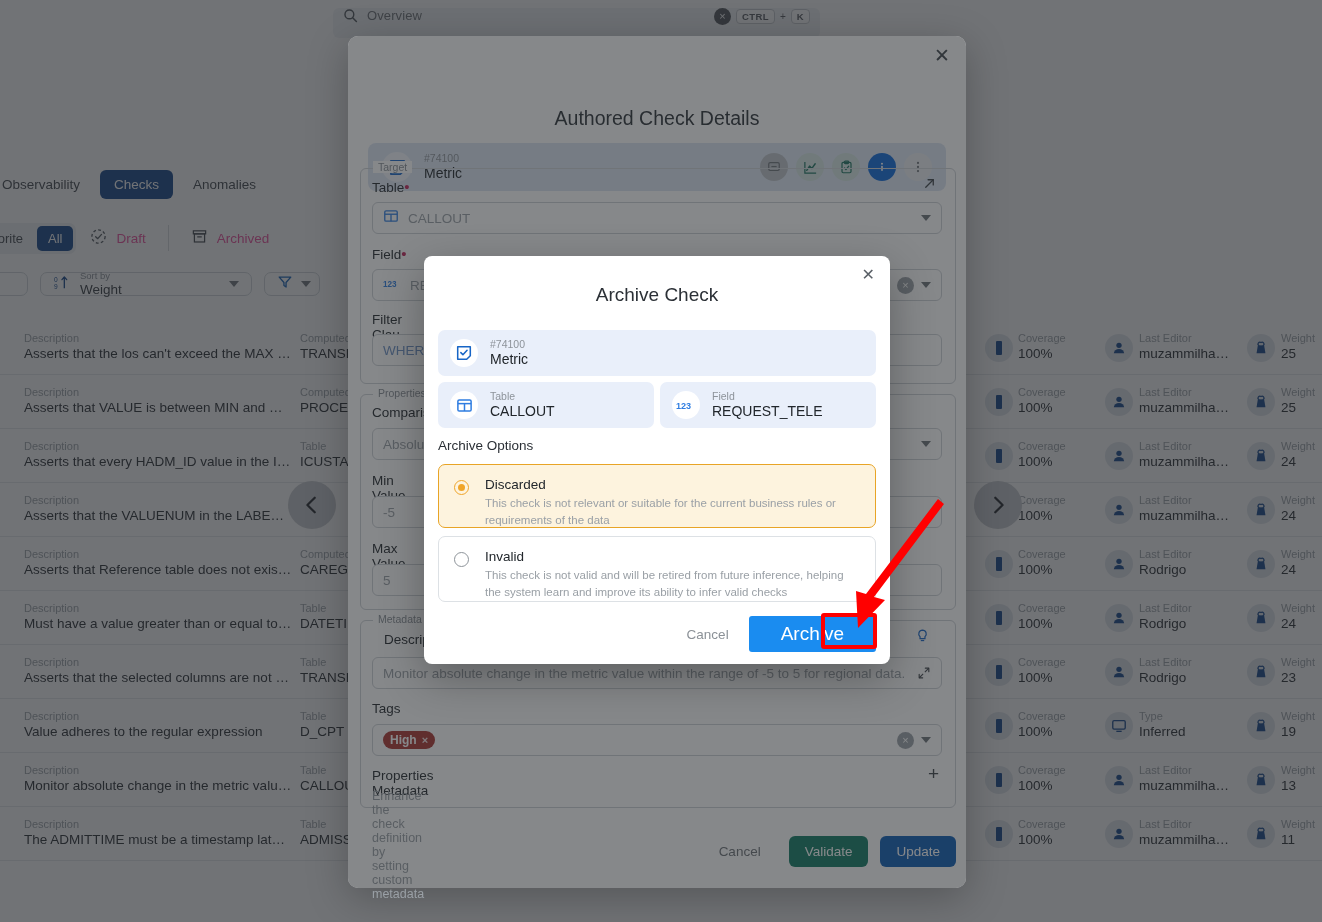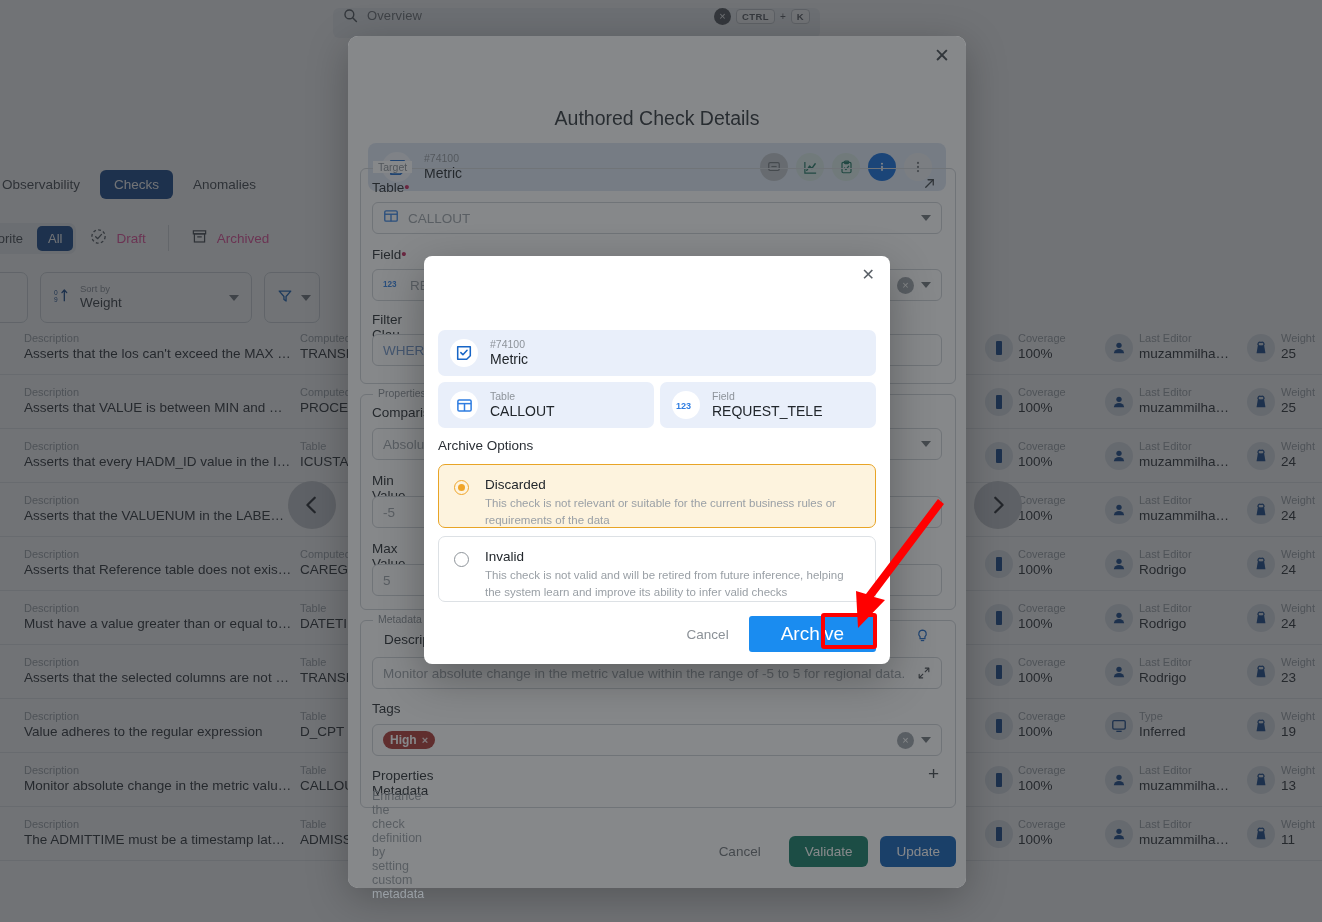--- a/index.html
+++ b/index.html
@@ -66,21 +66,21 @@
   }
   .seg.active { background: #0b3f86; color: #fff; }
   .filter-chip {
     display: flex; align-items: center; gap: 9px; padding: 6px 14px;
     font-size: 13.5px; color: #ec4899;
   }
   .vdiv { width: 1px; height: 26px; background: #d6d9dd; margin: 0 8px; }
 
   .controls-row { position: absolute; left: -30px; top: 226px; display: flex; align-items: center; gap: 12px; }
   .ctl-box {
-    border: 1px solid #d0d4d8; border-radius: 7px; height: 51px;
+    border: 1px solid #d0d4d8; border-radius: 7px; height: 24px;
     display: flex; align-items: center; padding: 0 12px; background: #fff;
   }
   .sortby { width: 212px; gap: 10px; }
   .sort-labels { display: flex; flex-direction: column; line-height: 1.15; }
   .sort-cap { font-size: 9.5px; color: #878d94; }
   .sort-val { font-size: 13.5px; color: #2e3338; }
   .caret { margin-left: auto; width: 0; height: 0;
     border-left: 5px solid transparent; border-right: 5px solid transparent;
     border-top: 6px solid #6c7278; }
   .funnel-box { width: 56px; gap: 8px; }
@@ -889,20 +889,21 @@
       <span class="btn btn-text">Cancel</span>
       <span class="btn btn-green">Validate</span>
       <span class="btn btn-blue">Update</span>
     </div>
   </div>
 
   <div class="mb-dim" style="position:absolute;left:348px;top:36px;width:618px;height:852px;"></div>
 
   <div class="modal-front">
     <div class="mf-close">✕</div>
+    <div class="mf-title">Archive Check</div>
 
     <div class="mf-chip">
       <span class="mf-chipicn">
         <svg width="18" height="18" viewBox="0 0 20 20">
             <path d="M3 3 H17 V13 L13 17 H3 Z" fill="none" stroke="#1765c6" stroke-width="1.7" stroke-linejoin="round"></path>
             <path d="M6.5 9.6 L8.8 11.9 L13.4 6.9" fill="none" stroke="#1765c6" stroke-width="1.7" stroke-linecap="round" stroke-linejoin="round"></path>
           </svg>
       </span>
       <span class="chip-texts">
         <span class="chip-cap">#74100</span>

